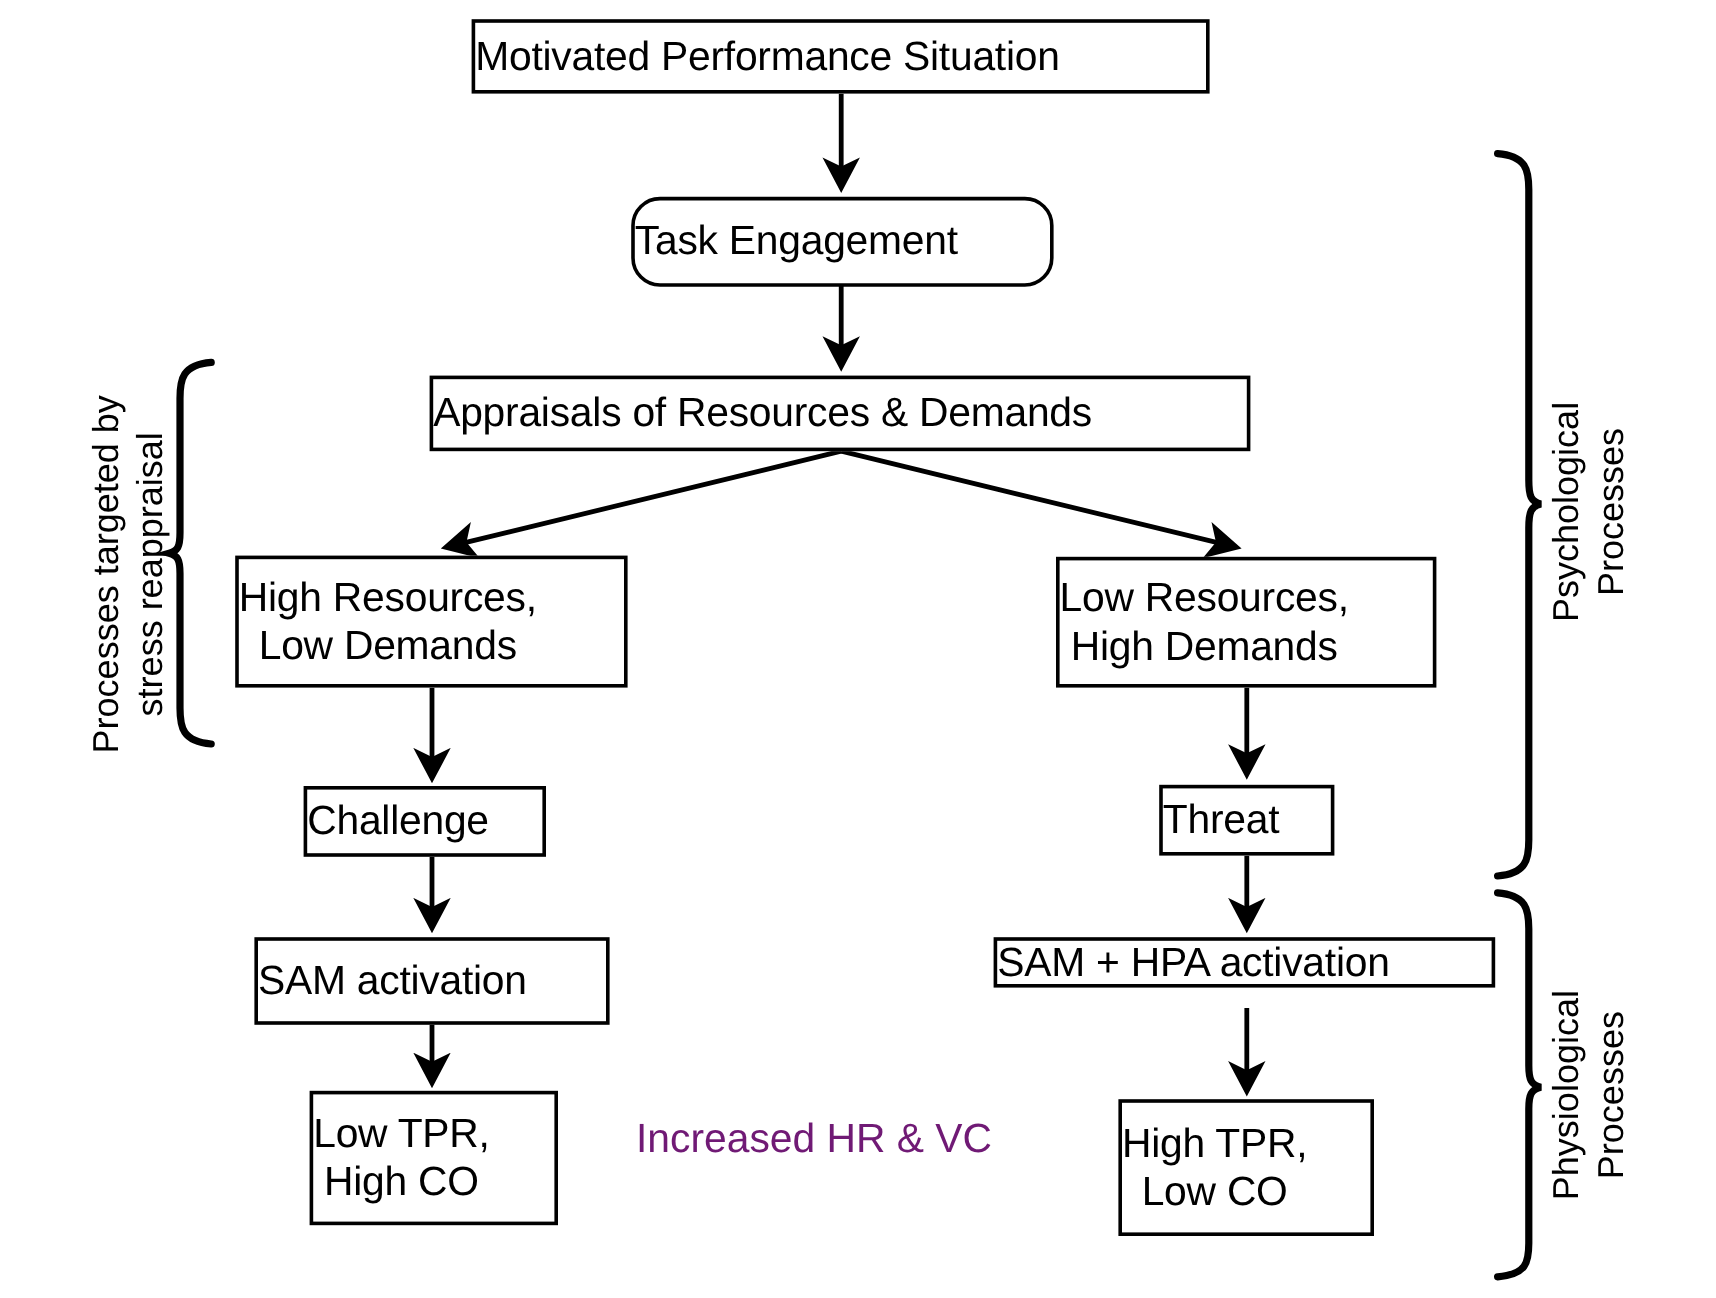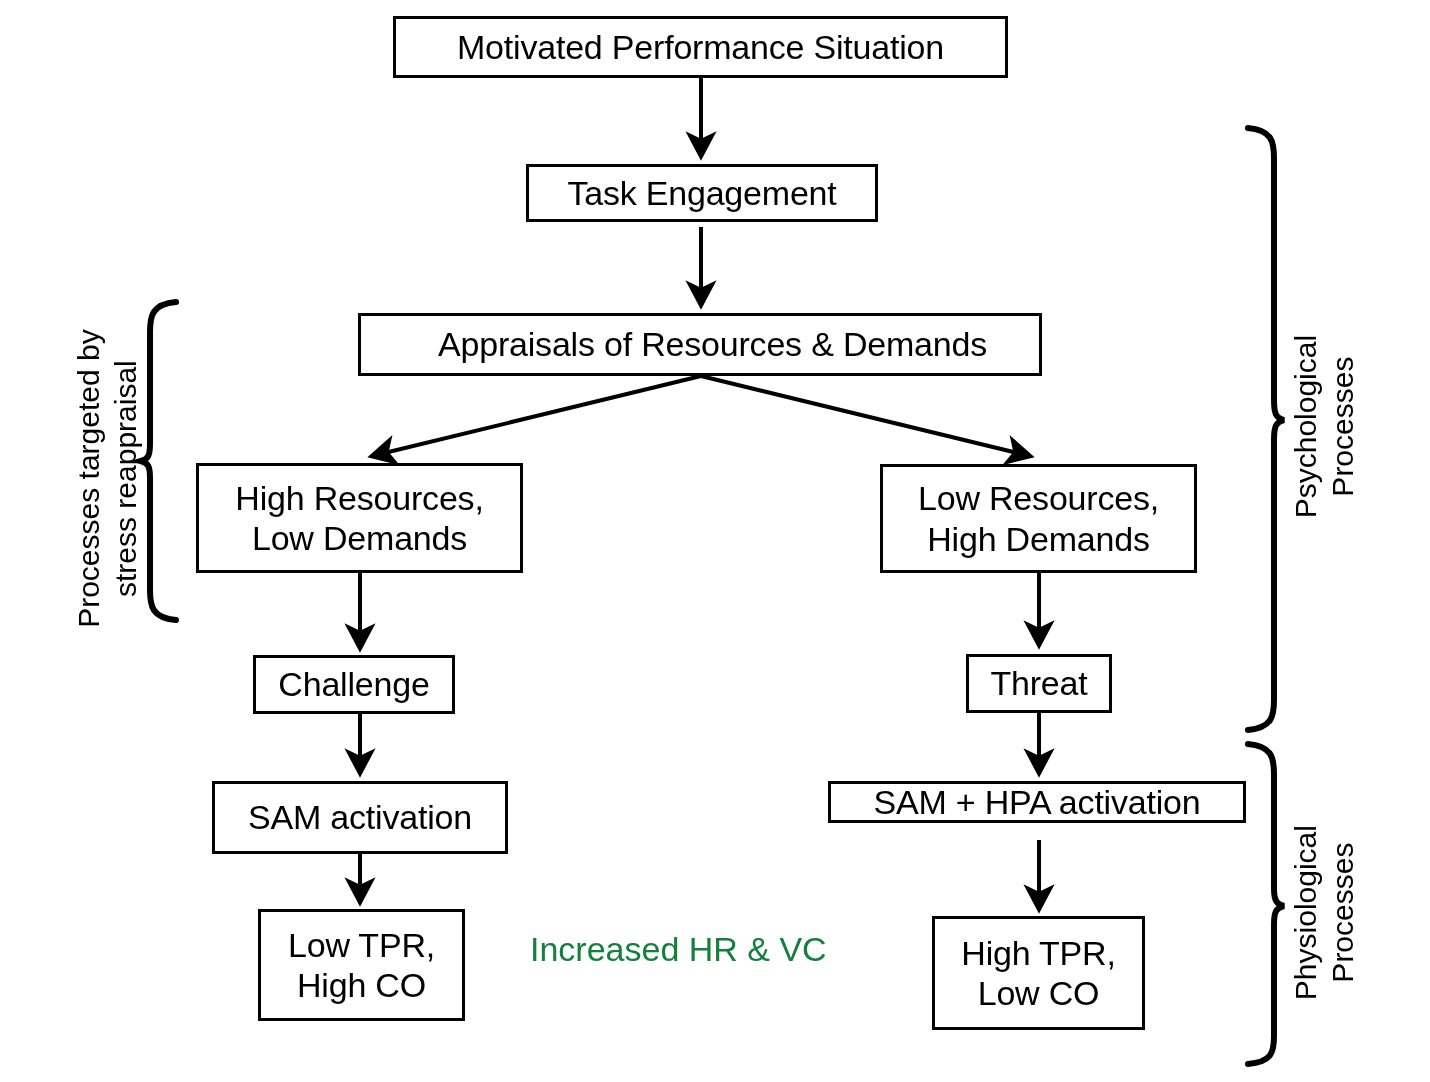--- a/index.html
+++ b/index.html
@@ -16,33 +16,32 @@
     font-family: "Liberation Sans", sans-serif;
     color: #000000;
   }
   .node {
     position: absolute;
     box-sizing: border-box;
     border: 3px solid #000000;
     background: #ffffff;
     display: flex;
     align-items: center;
-    justify-content: center;
     text-align: center;
     font-size: 34px;
     line-height: 1.18;
     letter-spacing: -0.2px;
     color: #000000;
   }
   .node span { display: block; white-space: pre-line; }
 
   .plain-text {
     position: absolute;
     font-size: 34px;
-    color: #15803d;
+    color: #701a75;
     white-space: nowrap;
   }
 
   .vlabel {
     position: absolute;
     font-size: 30px;
     line-height: 1.22;
     color: #000000;
     text-align: center;
     white-space: pre-line;
@@ -97,25 +96,25 @@
              C1276,422 1274,426 1274,440 L1274,700 C1274,716 1272,728 1248,730" fill="none" stroke="#000000" stroke-width="6" stroke-linecap="round"></path>
 
     <path d="M1248,744 C1272,746 1274,758 1274,774 L1274,888 C1274,900 1276,904 1284,906
              C1276,908 1274,912 1274,924 L1274,1036 C1274,1052 1272,1062 1248,1064" fill="none" stroke="#000000" stroke-width="6" stroke-linecap="round"></path>
   </svg>
 
   <div class="node" style="left:393px; top:16px; width:615px; height:62px;">
     <span>Motivated Performance Situation</span>
   </div>
 
-  <div class="node" style="left:526px; top:164px; width:352px; height:58px;">
+  <div class="node" style="left:526px; top:164px; width:352px; height:75px;border-radius:24px;">
     <span>Task Engagement</span>
   </div>
 
-  <div class="node" style="left:358px; top:313px; width:684px; height:63px;padding-left:25px;">
+  <div class="node" style="left:358px; top:313px; width:684px; height:63px;">
     <span>Appraisals of Resources &amp; Demands</span>
   </div>
 
   <div class="node" style="left:880px; top:464px; width:317px; height:109px;">
     <span>Low Resources,
 High Demands</span>
   </div>
 
   <div class="node" style="left:196px; top:463px; width:327px; height:110px;">
     <span>High Resources,

